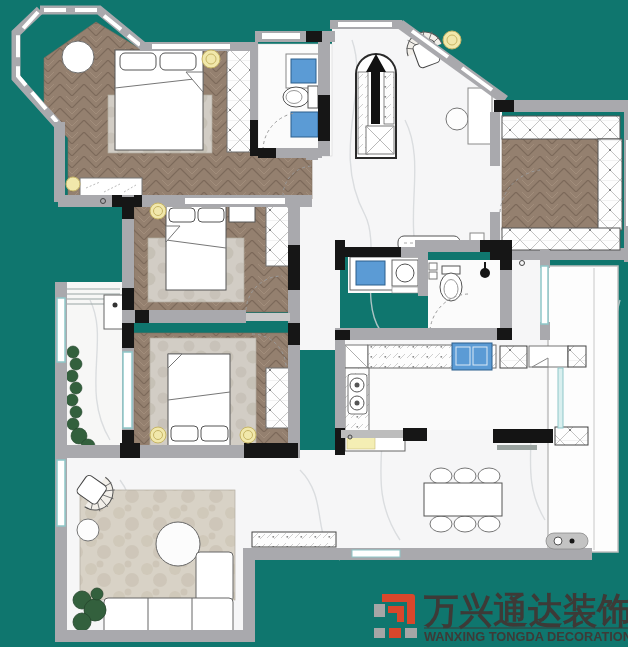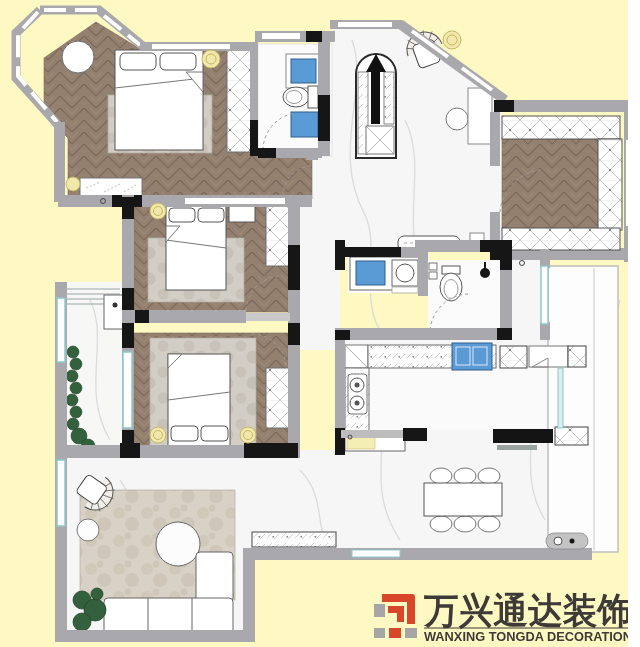--- a/index.html
+++ b/index.html
@@ -1,16 +1,16 @@
 <!DOCTYPE html>
 <html><head>
 <meta charset="utf-8">
 <style>
   html,body{margin:0;padding:0;background:#ffffff;}
-  #stage{position:relative;width:628px;height:647px;background:#fef9c3;overflow:hidden;
+  #stage{position:relative;width:628px;height:647px;background:#0f766e;overflow:hidden;
          font-family:"Liberation Sans", sans-serif;}
   svg{display:block}
   .cjk{font-family:"Liberation Sans", sans-serif;font-weight:bold;}
 </style>
 </head>
 <body>
 
 <div id="stage">
 <svg width="640" height="647" viewBox="0 0 640 647">
 <defs>

